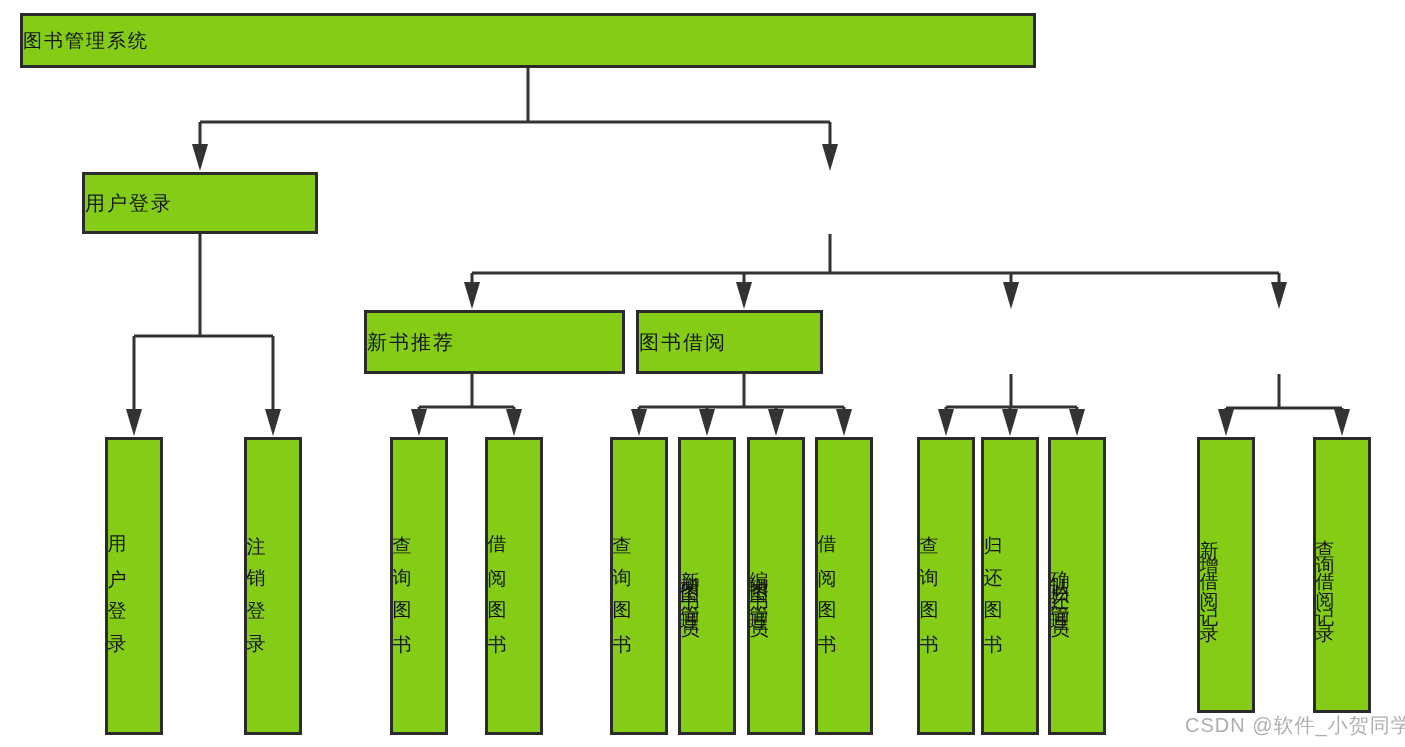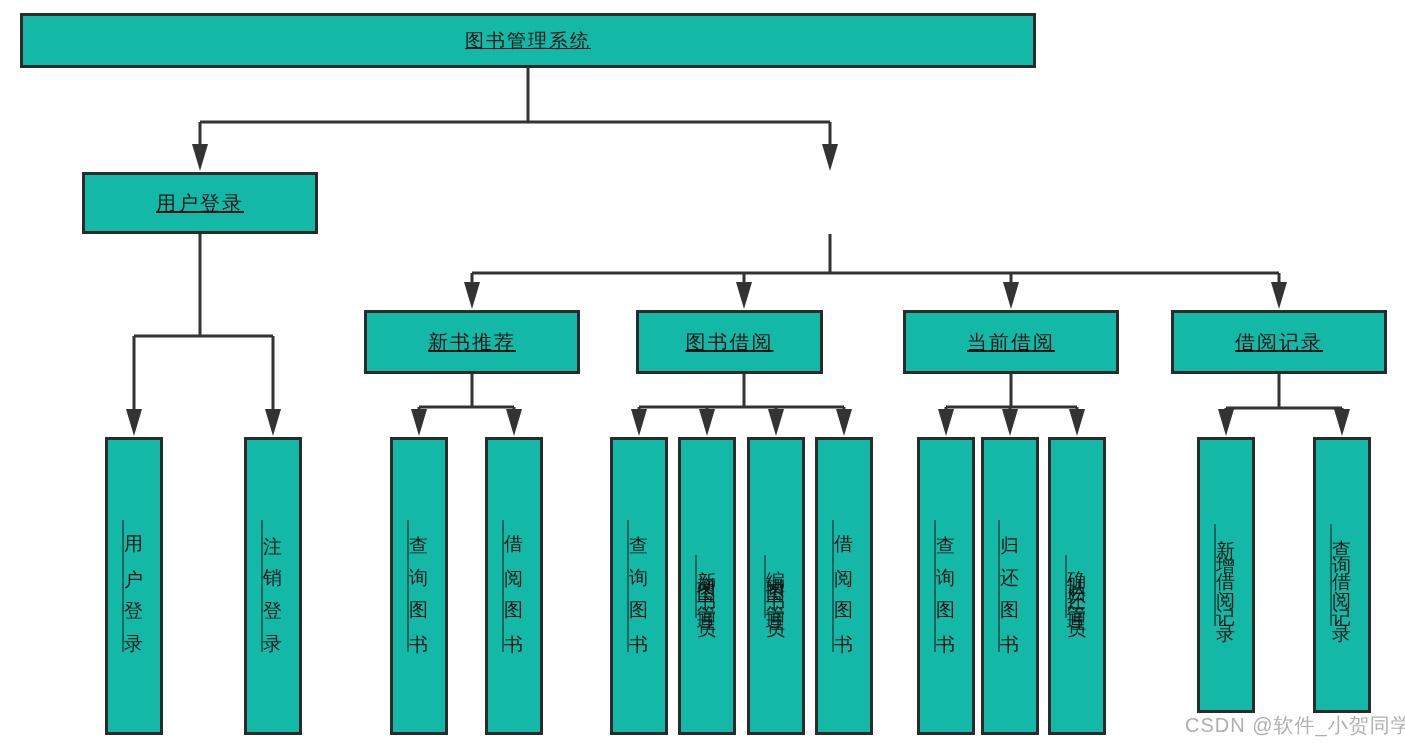--- a/index.html
+++ b/index.html
@@ -12,28 +12,27 @@
     position:relative;
     width:1405px;height:747px;
     background:#ffffff;
     font-family:"Liberation Sans","DejaVu Sans",sans-serif;
     overflow:hidden;
   }
   #wires{position:absolute;left:0;top:0;width:1405px;height:747px;}
   .node{
     position:absolute;
     box-sizing:border-box;
-    background:#14b8a6;
+    background:#84cc16;
     border:3px solid var(--border);
-    display:flex;align-items:center;justify-content:center;
+    display:flex;align-items:center;justify-content:flex-start;
     color:var(--text);
     font-size:20px;
     letter-spacing:2px;
     white-space:nowrap;
-    text-decoration:underline;
   }
   .node.root{font-size:19px;}
   .leaf{
     width:58px;top:437px;height:298px;
     font-size:19px;letter-spacing:0;
   }
   .leaf.short{height:276px;}
   .vtext{
     writing-mode:vertical-rl;
     text-orientation:mixed;
@@ -99,31 +98,25 @@
   </svg>
 
   <div class="node root" style="left:20px;top:13px;width:1016px;height:55px;">
     <span>图书管理系统</span>
   </div>
 
   <div class="node" style="left:82px;top:172px;width:236px;height:62px;">
     <span>用户登录</span>
   </div>
 
-  <div class="node" style="left:364px;top:310px;width:216px;height:64px;">
+  <div class="node" style="left:364px;top:310px;width:261px;height:64px;">
     <span>新书推荐</span>
   </div>
   <div class="node" style="left:636px;top:310px;width:187px;height:64px;">
     <span>图书借阅</span>
-  </div>
-  <div class="node" style="left:903px;top:310px;width:216px;height:64px;">
-    <span>当前借阅</span>
-  </div>
-  <div class="node" style="left:1171px;top:310px;width:216px;height:64px;">
-    <span>借阅记录</span>
   </div>
 
   <div class="node leaf" style="left:105px;">
     <span class="vtext" style="letter-spacing: 33px;">用户登录</span>
   </div>
   <div class="node leaf" style="left:244px;">
     <span class="vtext" style="letter-spacing: 33px;">注销登录</span>
   </div>
 
   <div class="node leaf" style="left:390px;">

